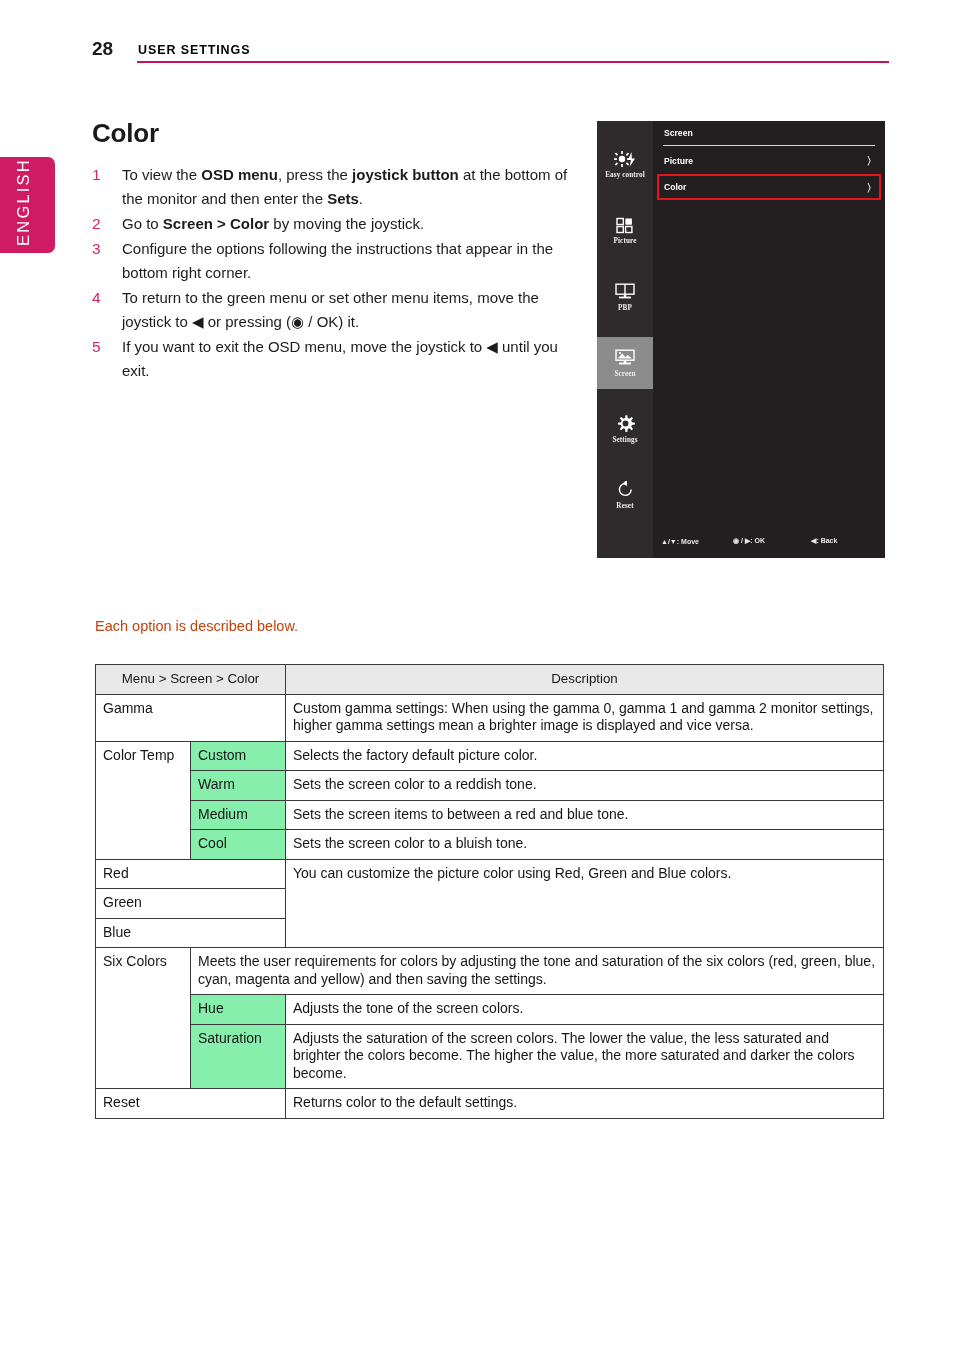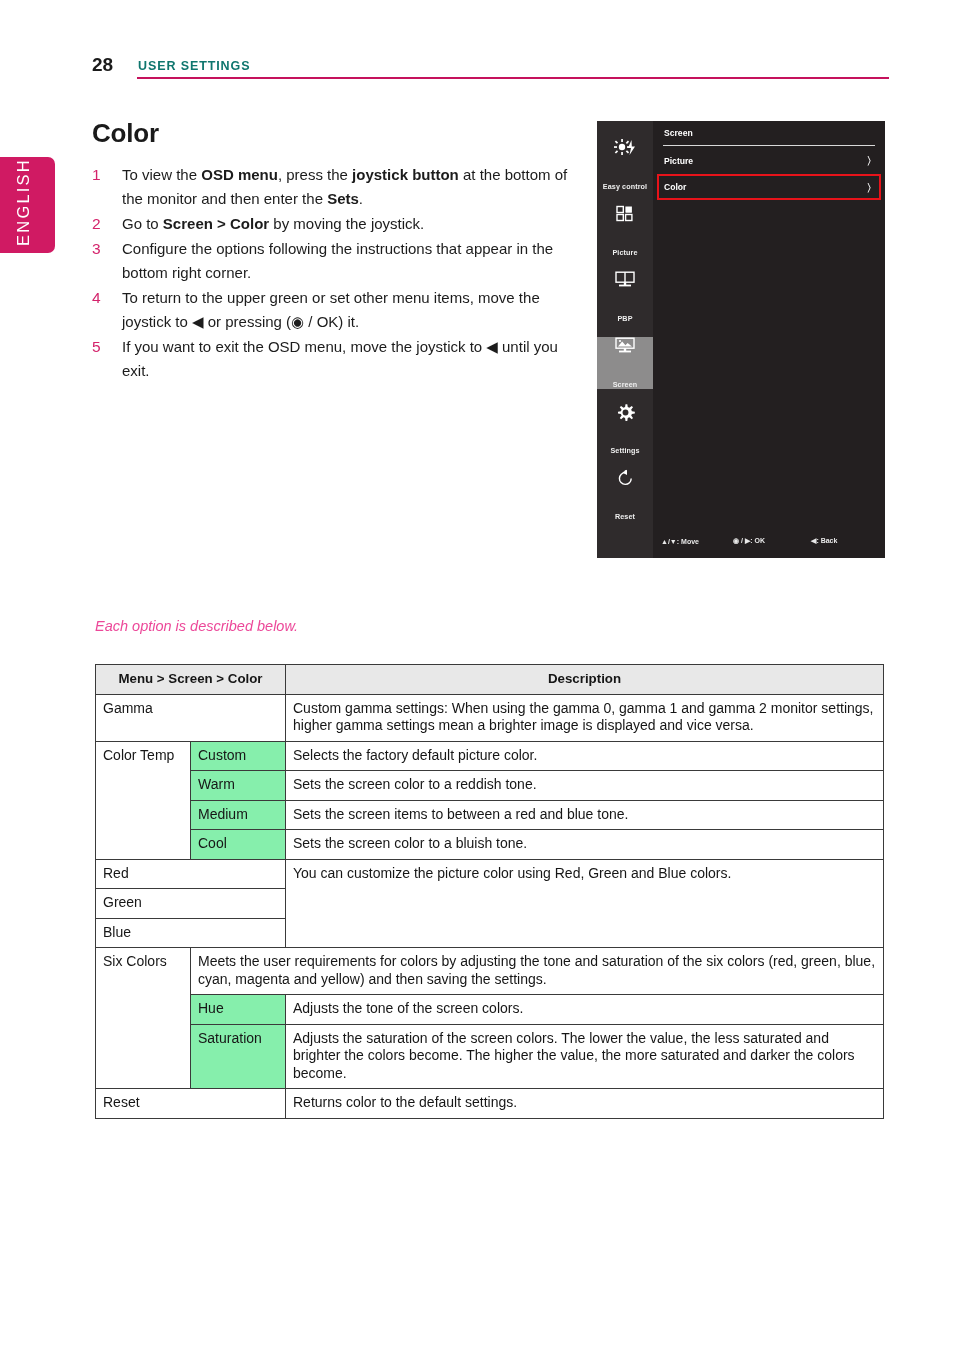--- a/index.html
+++ b/index.html
@@ -12,40 +12,40 @@
     background: #ffffff;
     font-family: "Liberation Sans", sans-serif;
     position: relative;
     overflow: hidden;
     -webkit-font-smoothing: antialiased;
   }
 
   
   #page-header {
     position: absolute;
-    left: 0; top: 16px;
+    left: 0; top: 0;
     width: 854px;
     height: 70px;
   }
   #page-number {
     position: absolute;
     left: 92px;
     top: 38px;
     font-size: 19px;
     font-weight: bold;
     color: #1a1a1a;
     letter-spacing: 0px;
   }
   #header-title {
     position: absolute;
     left: 138px;
     top: 43px;
     font-size: 12.5px;
     font-weight: bold;
-    color: #0f766e;
+    color: #000000;
     letter-spacing: 0.9px;
   }
   #header-rule {
     position: absolute;
     left: 137px;
     top: 61px;
     width: 752px;
     height: 1.6px;
     background: #c5125c;
   }
@@ -118,22 +118,21 @@
     line-height: 24px;
   }
   .step-text b { font-weight: bold; }
 
   
   #option-note {
     position: absolute;
     left: 95px;
     top: 618px;
     font-size: 14.5px;
-    color: #ec4899;
-    font-style: italic;
+    color: #c2410c;
   }
 
   
   #osd {
     position: absolute;
     left: 597px;
     top: 121px;
     width: 288px;
     height: 437px;
     background: #231f20;
@@ -147,23 +146,24 @@
     display: flex;
     flex-direction: column;
     padding-top: 18px;
     box-sizing: border-box;
   }
   .osd-side-item {
     height: 52px;
     display: flex;
     flex-direction: column;
     align-items: center;
-    justify-content: space-between;
+    justify-content: center;
     color: #efefef;
     margin-bottom: 14px;
+    font-family: Liberation Serif, serif;
   }
   .osd-side-item.active { background: #8d8c8c; }
   .osd-side-label {
     font-size: 7.2px;
     font-weight: bold;
     margin-top: 3px;
     letter-spacing: 0.1px;
     white-space: nowrap;
   }
   .osd-ic { display:block; }
@@ -249,21 +249,21 @@
     padding: 5px 7px 6px 7px;
     font-size: 14px;
     line-height: 17.5px;
     color: #161616;
     vertical-align: top;
     text-align: left;
     font-weight: normal;
   }
   #spec-table th {
     background: #e8e8e8;
-    font-weight: bold;
+    font-weight: normal;
     text-align: center;
     font-size: 13.3px;
     padding-top: 5px;
     padding-bottom: 6px;
   }
   th.col-menu { text-align: left; width: 175px; }
   td.cell-label {
     font-weight: bold;
     width: 175px;
     background: #ffffff;
@@ -298,21 +298,21 @@
     <div class="step">
       <div class="step-num">2</div>
       <div class="step-text"><span>Go to </span><b>Screen &gt; Color</b><span> by moving the joystick.</span></div>
     </div>
     <div class="step">
       <div class="step-num">3</div>
       <div class="step-text"><span>Configure the options following the instructions that appear in the bottom right corner.</span></div>
     </div>
     <div class="step">
       <div class="step-num">4</div>
-      <div class="step-text"><span>To return to the upper green or set other menu items, move the joystick to ◀ or pressing (◉ / OK) it.</span></div>
+      <div class="step-text"><span>To return to the green menu or set other menu items, move the joystick to ◀ or pressing (◉ / OK) it.</span></div>
     </div>
     <div class="step">
       <div class="step-num">5</div>
       <div class="step-text"><span>If you want to exit the OSD menu, move the joystick to ◀ until you exit.</span></div>
     </div>
   </div>
 
 <div id="osd">
   <div id="osd-sidebar">
       <div class="osd-side-item">

